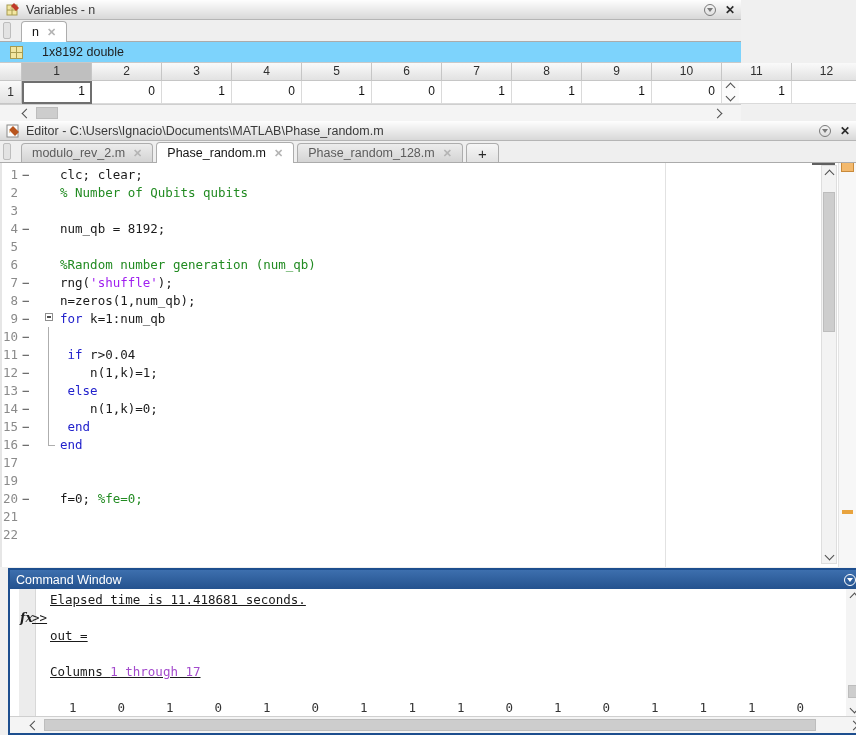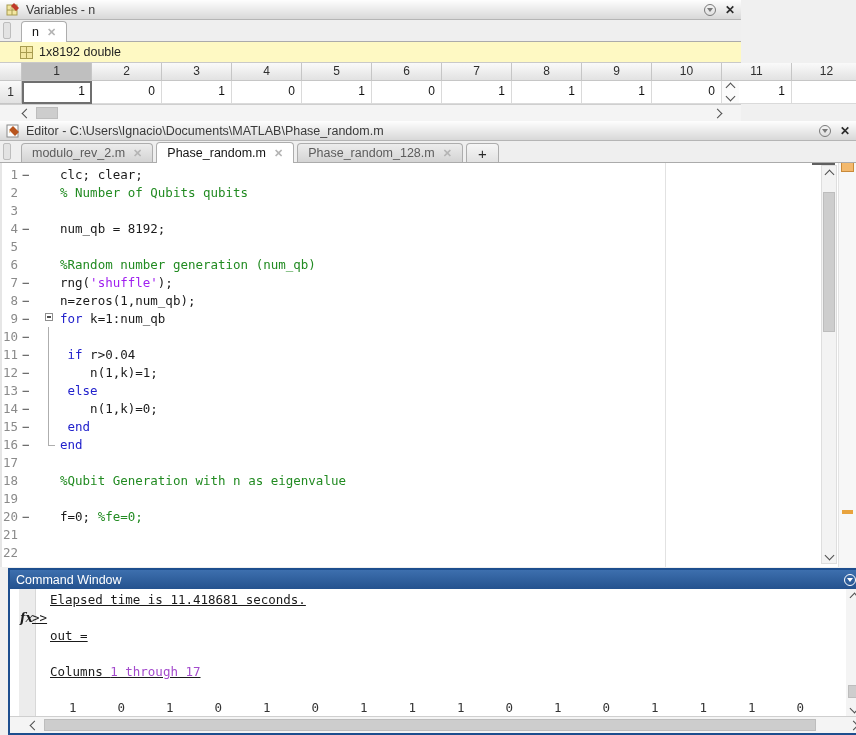--- a/index.html
+++ b/index.html
@@ -36,22 +36,22 @@
   .chev.up{transform:rotate(135deg);} .chev.down{transform:rotate(-45deg);}
   .chev.left{transform:rotate(45deg);} .chev.right{transform:rotate(-135deg);}
   .sb-btn { position:absolute; width:16px; height:16px; display:flex; align-items:center;
             justify-content:center; }
   .sb-thumb { position:absolute; background:#cdcdcd; border:1px solid #bdbdbd; box-sizing:border-box; }
   .hscroll { position:relative; height:17px; background:#f4f4f4; border-top:1px solid #cfcfcf;
              box-sizing:border-box; }
 
   
   .variables-panel { position:absolute; left:0; top:0; width:741px; }
-  .info-row { height:20px; background:#fef9c3; display:flex; align-items:center; gap:6px;
-              padding-left:20px; font-size:12.5px; color:#1f1f1f; }
+  .info-row { height:20px; background:#7dd3fc; display:flex; align-items:center; gap:19px;
+              padding-left:10px; font-size:12.5px; color:#1f1f1f; }
   .var-table { position:relative; height:41px; border-top:1px solid #c9c9c9; background:#fff; }
   .vh-cell { position:absolute; box-sizing:border-box; border-right:1px solid #c6c6c6;
              border-bottom:1px solid #c6c6c6; background:linear-gradient(#fafafa,#e2e2e2);
              font-size:12px; color:#2e2e2e; text-align:center; line-height:17px; }
   .vh-cell.sel { background:#bfbfbf; }
   .vd-cell { position:absolute; box-sizing:border-box; background:#fff; border-right:1px solid #dadada;
              border-bottom:1px solid #dadada; text-align:right; padding-right:6px; font-size:12px;
              color:#111; line-height:21px; }
   .vd-cell.selected { outline:2px solid #6f6f6f; outline-offset:-2px; }
   .stepper { position:absolute; right:2px; top:18px; width:17px; height:22px; background:#fbfbfb;
@@ -235,21 +235,20 @@
           <div class="code-line"><span class="ln">8</span><span class="bp">−</span><span class="foldc"></span><span><span class="sg-t">n=zeros(1,num_qb);</span></span></div>
           <div class="code-line"><span class="ln">9</span><span class="bp">−</span><span class="foldc start"></span><span><span class="sg-k">for</span><span class="sg-t"> k=1:num_qb</span></span></div>
           <div class="code-line"><span class="ln">10</span><span class="bp">−</span><span class="foldc mid"></span></div>
           <div class="code-line"><span class="ln">11</span><span class="bp">−</span><span class="foldc mid"></span><span><span class="sg-t"> </span><span class="sg-k">if</span><span class="sg-t"> r&gt;0.04</span></span></div>
           <div class="code-line"><span class="ln">12</span><span class="bp">−</span><span class="foldc mid"></span><span><span class="sg-t">    n(1,k)=1;</span></span></div>
           <div class="code-line"><span class="ln">13</span><span class="bp">−</span><span class="foldc mid"></span><span><span class="sg-t"> </span><span class="sg-k">else</span></span></div>
           <div class="code-line"><span class="ln">14</span><span class="bp">−</span><span class="foldc mid"></span><span><span class="sg-t">    n(1,k)=0;</span></span></div>
           <div class="code-line"><span class="ln">15</span><span class="bp">−</span><span class="foldc mid"></span><span><span class="sg-t"> </span><span class="sg-k">end</span></span></div>
           <div class="code-line"><span class="ln">16</span><span class="bp">−</span><span class="foldc end"></span><span><span class="sg-k">end</span></span></div>
           <div class="code-line"><span class="ln">17</span><span class="bp"></span><span class="foldc"></span><span></span></div>
-          <div class="code-line"><span class="ln">18</span><span class="bp"></span><span class="foldc"></span><span><span class="sg-c">%Qubit Generation with n as eigenvalue</span></span></div>
           <div class="code-line"><span class="ln">19</span><span class="bp"></span><span class="foldc"></span><span></span></div>
           <div class="code-line"><span class="ln">20</span><span class="bp">−</span><span class="foldc"></span><span><span class="sg-t">f=0; </span><span class="sg-c">%fe=0;</span></span></div>
           <div class="code-line"><span class="ln">21</span><span class="bp"></span><span class="foldc"></span><span></span></div>
           <div class="code-line"><span class="ln">22</span><span class="bp"></span><span class="foldc"></span><span></span></div>
         </div>
       <div class="ed-vscroll">
         <span class="sb-btn" style="left:-1px; top:0;">
             <span class="chev up"></span>
           </span>
         <span class="sb-thumb" style="left:1px; right:1px; top:26px; height:140px;"></span>

